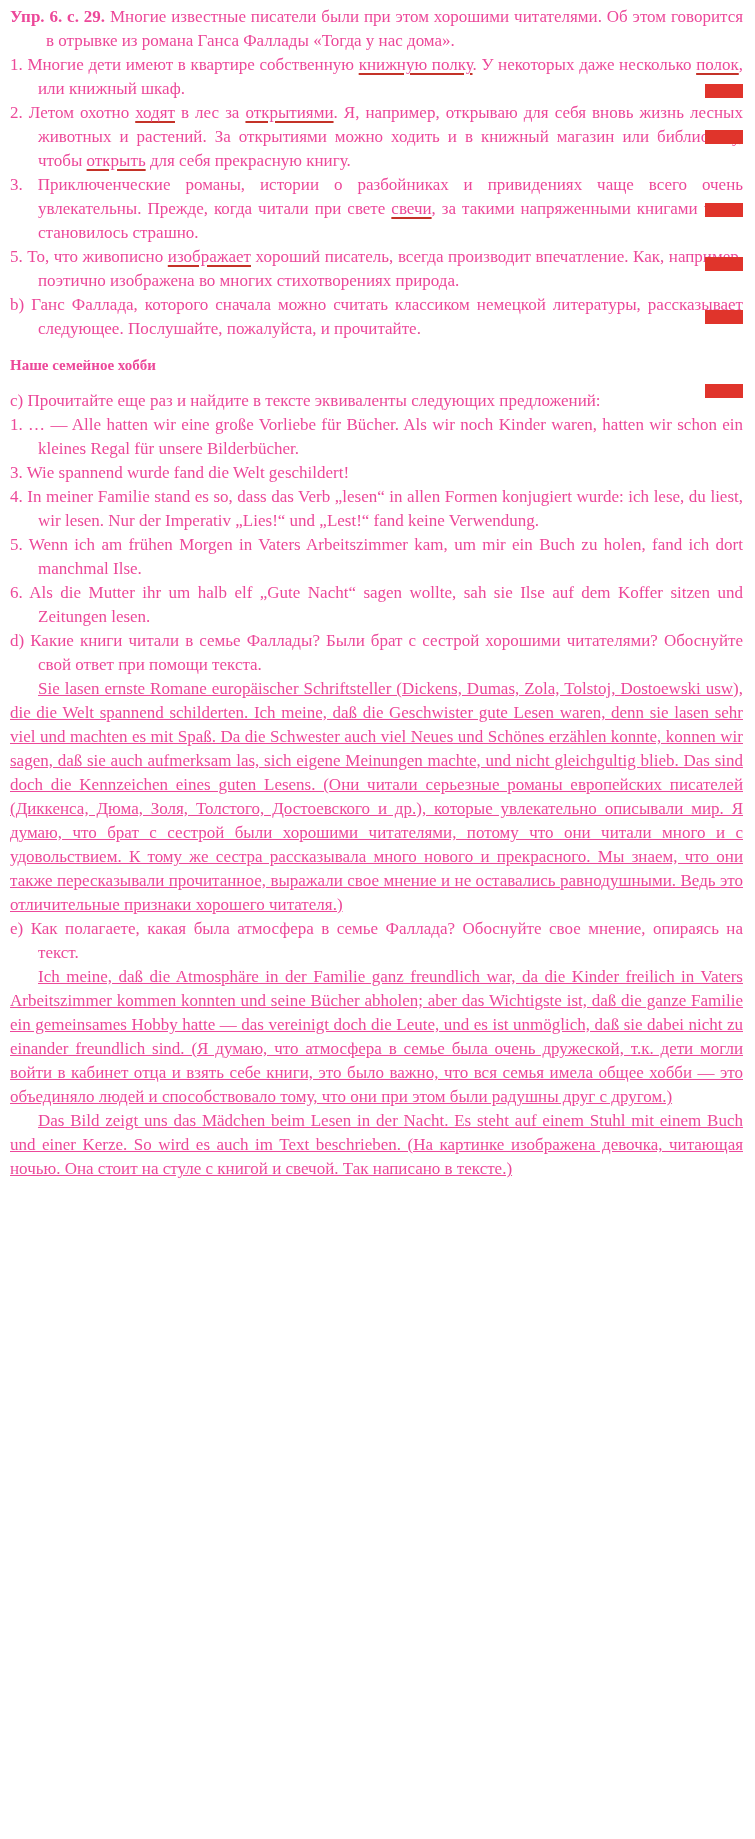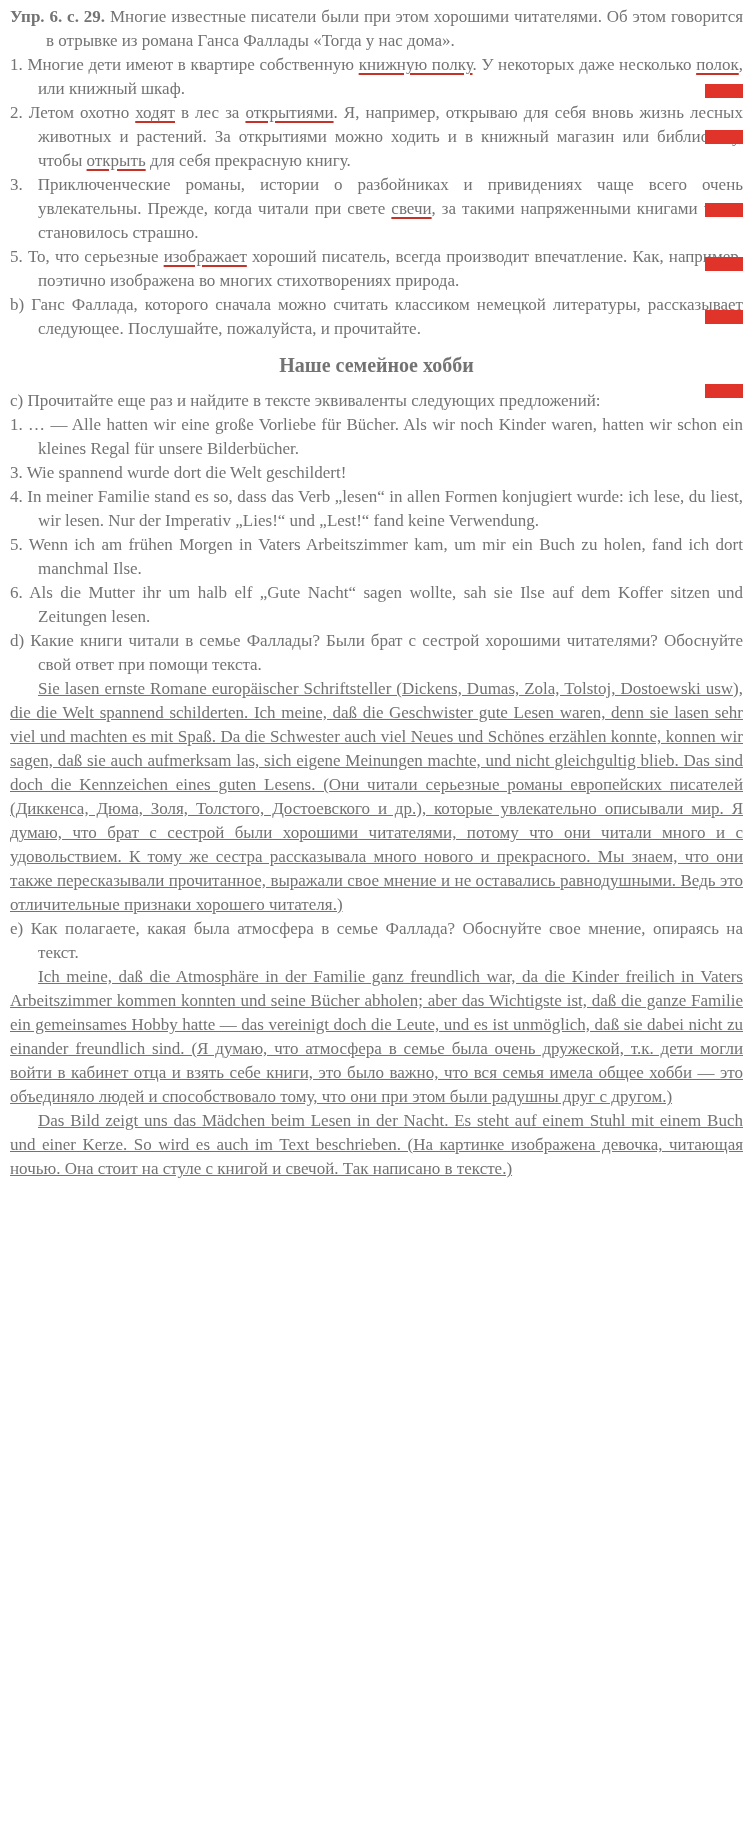--- a/index.html
+++ b/index.html
@@ -6,21 +6,21 @@
     margin: 0;
     padding: 0;
     background: #ffffff;
   }
   .page {
     position: relative;
     width: 755px;
     min-height: 1839px;
     box-sizing: border-box;
     background: #ffffff;
-    color: #737373;
+    color: #ec4899;
     font-family: "Liberation Serif", "DejaVu Serif", serif;
     font-size: 17px;
     line-height: 24px;
     padding: 5px 12px 10px 10px;
     text-align: justify;
   }
   .page p { margin: 0; }
   .intro {
     padding-left: 36px;
     text-indent: -36px;
@@ -41,48 +41,48 @@
     text-decoration: underline;
   }
   .bold { font-weight: bold; }
   .marked-word {
     text-decoration: underline;
     text-decoration-color: #c43228;
     text-decoration-thickness: 1.5px;
     text-underline-offset: 3px;
   }
   .center-heading {
-    text-align: center;
+    text-align: left;
     font-weight: bold;
-    font-size: 20px;
+    font-size: 15px;
     margin: 12px 0 12px 0;
     text-indent: 0;
   }
   .red-marker {
     position: absolute;
     right: 12px;
     width: 38px;
     height: 14px;
   }
 </style>
 </head>
 <body>
 
 <div class="page">
   <main>
       <p class="intro"><span class="bold">Упр. 6. с. 29.</span><span> Многие известные писатели были при этом хорошими читателями. Об этом говорится в отрывке из романа Ганса Фаллады «Тогда у нас дома».</span></p>
       <p class="numbered"><span class="label">1.</span> <span>Многие дети имеют в квартире собственную </span><span class="marked-word">книжную полку</span><span>. У некоторых даже несколько </span><span class="marked-word">полок</span><span>, или книжный шкаф.</span></p>
       <p class="numbered"><span class="label">2.</span> <span>Летом охотно </span><span class="marked-word">ходят</span><span> в лес за </span><span class="marked-word">открытиями</span><span>. Я, например, открываю для себя вновь жизнь лесных животных и растений. За открытиями можно ходить и в книжный магазин или библиотеку, чтобы </span><span class="marked-word">открыть</span><span> для себя прекрасную книгу.</span></p>
       <p class="numbered"><span class="label">3.</span> <span>Приключенческие романы, истории о разбойниках и привидениях чаще всего очень увлекательны. Прежде, когда читали при свете </span><span class="marked-word">свечи</span><span>, за такими напряженными книгами часто становилось страшно.</span></p>
-      <p class="numbered"><span class="label">5.</span> <span>То, что серьезные </span><span class="marked-word">изображает</span><span> хороший писатель, всегда производит впечатление. Как, например, поэтично изображена во многих стихотворениях природа.</span></p>
+      <p class="numbered"><span class="label">5.</span> <span>То, что живописно </span><span class="marked-word">изображает</span><span> хороший писатель, всегда производит впечатление. Как, например, поэтично изображена во многих стихотворениях природа.</span></p>
       <p class="lettered"><span class="label">b)</span> <span>Ганс Фаллада, которого сначала можно считать классиком немецкой литературы, рассказывает следующее. Послушайте, пожалуйста, и прочитайте.</span></p>
       <h2 class="center-heading">Наше семейное хобби</h2>
       <p class="lettered"><span class="label">c)</span> <span>Прочитайте еще раз и найдите в тексте эквиваленты следующих предложений:</span></p>
       <p class="numbered"><span class="label">1.</span> <span>… — Alle hatten wir eine große Vorliebe für Bücher. Als wir noch Kinder waren, hatten wir schon ein kleines Regal für unsere Bilderbücher.</span></p>
-      <p class="numbered"><span class="label">3.</span> <span>Wie spannend wurde dort die Welt geschildert!</span></p>
+      <p class="numbered"><span class="label">3.</span> <span>Wie spannend wurde fand die Welt geschildert!</span></p>
       <p class="numbered"><span class="label">4.</span> <span>In meiner Familie stand es so, dass das Verb „lesen“ in allen Formen konjugiert wurde: ich lese, du liest, wir lesen. Nur der Imperativ „Lies!“ und „Lest!“ fand keine Verwendung.</span></p>
       <p class="numbered"><span class="label">5.</span> <span>Wenn ich am frühen Morgen in Vaters Arbeitszimmer kam, um mir ein Buch zu holen, fand ich dort manchmal Ilse.</span></p>
       <p class="numbered"><span class="label">6.</span> <span>Als die Mutter ihr um halb elf „Gute Nacht“ sagen wollte, sah sie Ilse auf dem Koffer sitzen und Zeitungen lesen.</span></p>
       <p class="lettered"><span class="label">d)</span> <span>Какие книги читали в семье Фаллады? Были брат с сестрой хорошими читателями? Обоснуйте свой ответ при помощи текста.</span></p>
       <p class="answer"><span>Sie lasen ernste Romane europäischer Schriftsteller (Dickens, Dumas, Zola, Tolstoj, Dostoewski usw), die die Welt spannend schilderten. Ich meine, daß die Geschwister gute Lesen waren, denn sie lasen sehr viel und machten es mit Spaß. Da die Schwester auch viel Neues und Schönes erzählen konnte, konnen wir sagen, daß sie auch aufmerksam las, sich eigene Meinungen machte, und nicht gleichgultig blieb. Das sind doch die Kennzeichen eines guten Lesens. (Они читали серьезные романы европейских писателей (Диккенса, Дюма, Золя, Толстого, Достоевского и др.), которые увлекательно описывали мир. Я думаю, что брат с сестрой были хорошими читателями, потому что они читали много и с удовольствием. К тому же сестра рассказывала много нового и прекрасного. Мы знаем, что они также пересказывали прочитанное, выражали свое мнение и не оставались равнодушными. Ведь это отличительные признаки хорошего читателя.)</span></p>
       <p class="lettered"><span class="label">e)</span> <span>Как полагаете, какая была атмосфера в семье Фаллада? Обоснуйте свое мнение, опираясь на текст.</span></p>
       <p class="answer"><span>Ich meine, daß die Atmosphäre in der Familie ganz freundlich war, da die Kinder freilich in Vaters Arbeitszimmer kommen konnten und seine Bücher abholen; aber das Wichtigste ist, daß die ganze Familie ein gemeinsames Hobby hatte — das vereinigt doch die Leute, und es ist unmöglich, daß sie dabei nicht zu einander freundlich sind. (Я думаю, что атмосфера в семье была очень дружеской, т.к. дети могли войти в кабинет отца и взять себе книги, это было важно, что вся семья имела общее хобби — это объединяло людей и способствовало тому, что они при этом были радушны друг с другом.)</span></p>
       <p class="answer"><span>Das Bild zeigt uns das Mädchen beim Lesen in der Nacht. Es steht auf einem Stuhl mit einem Buch und einer Kerze. So wird es auch im Text beschrieben. (На картинке изображена девочка, читающая ночью. Она стоит на стуле с книгой и свечой. Так написано в тексте.)</span></p>
     </main>
   <div>

